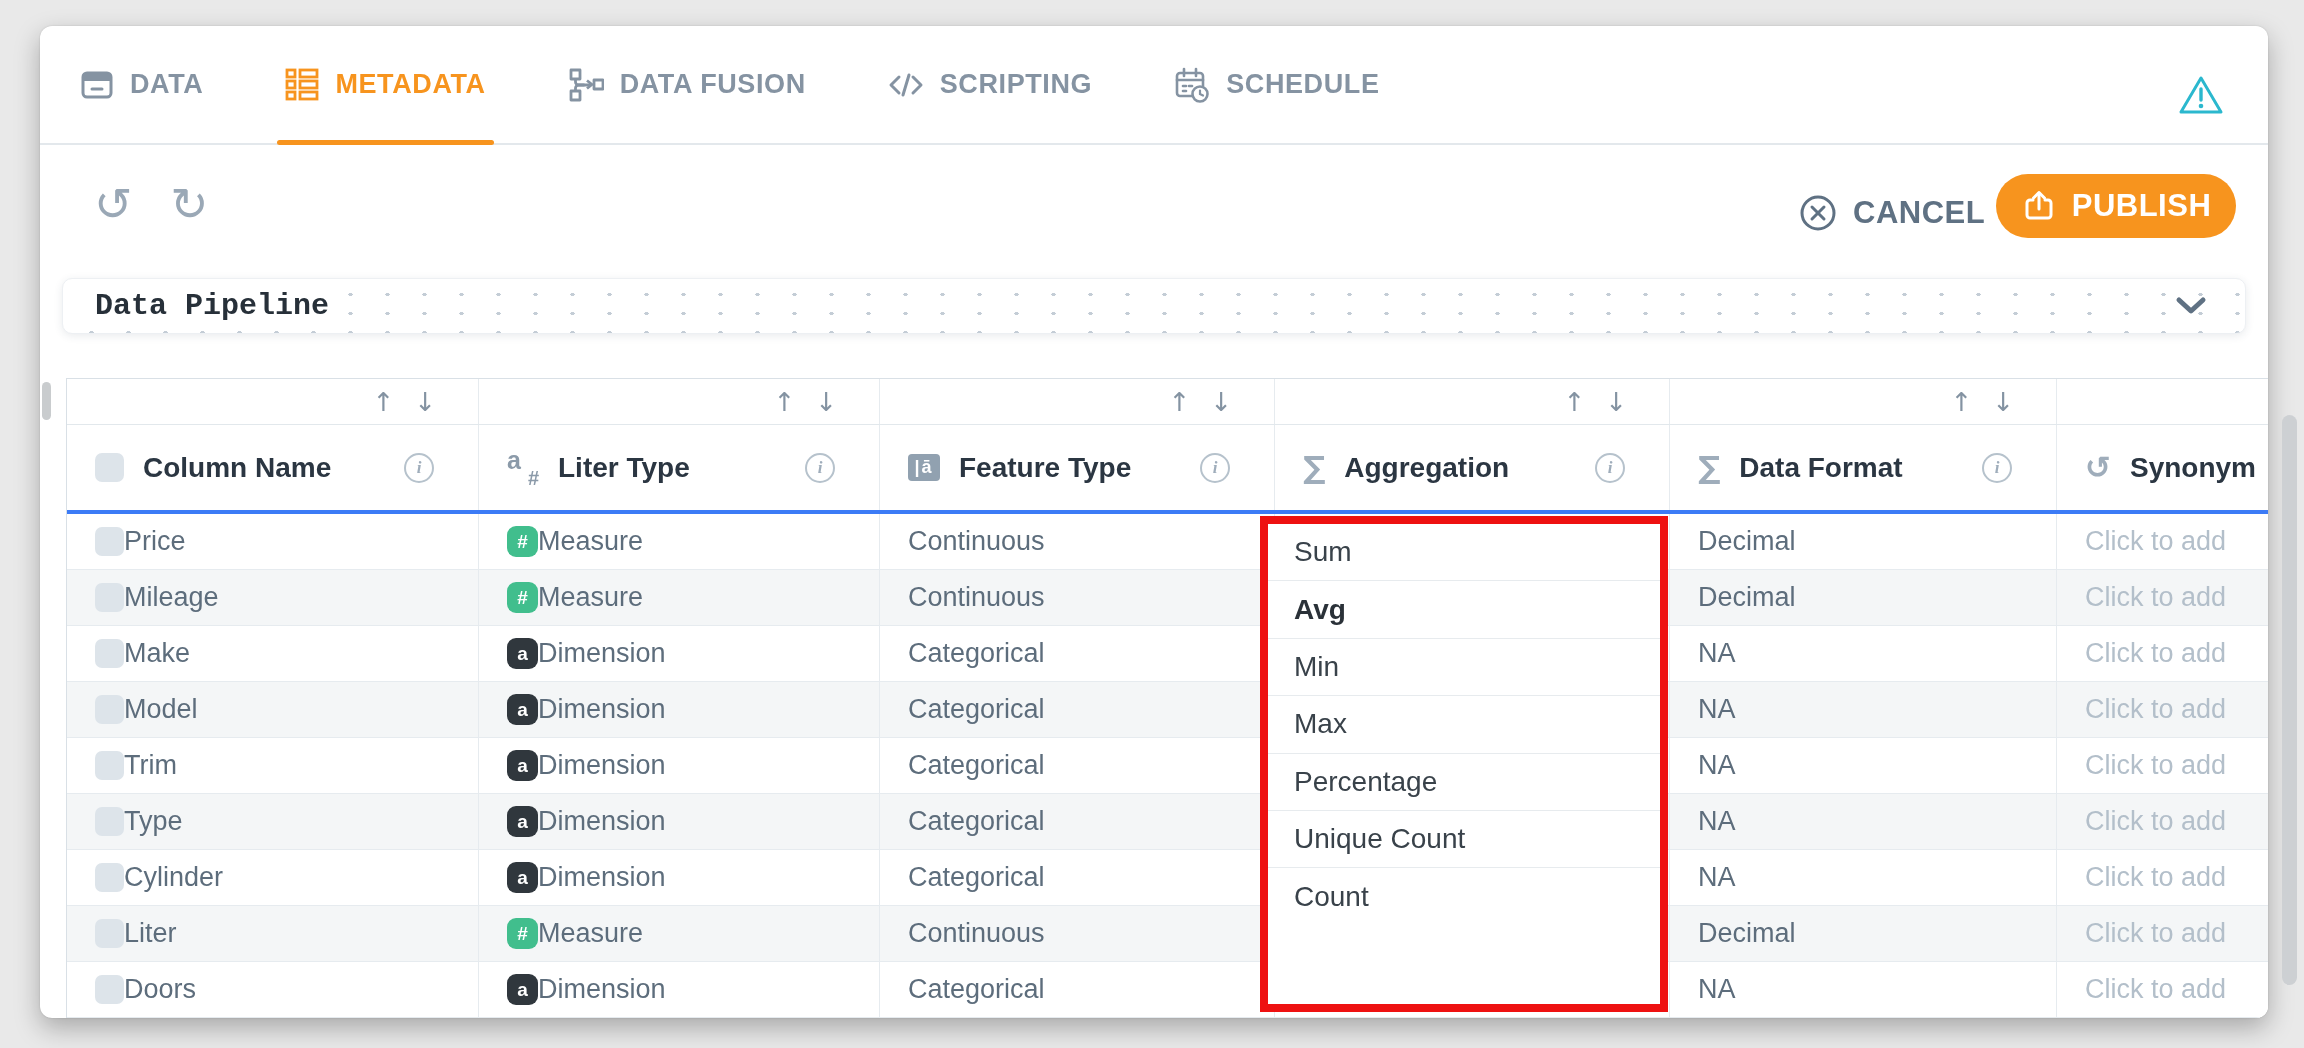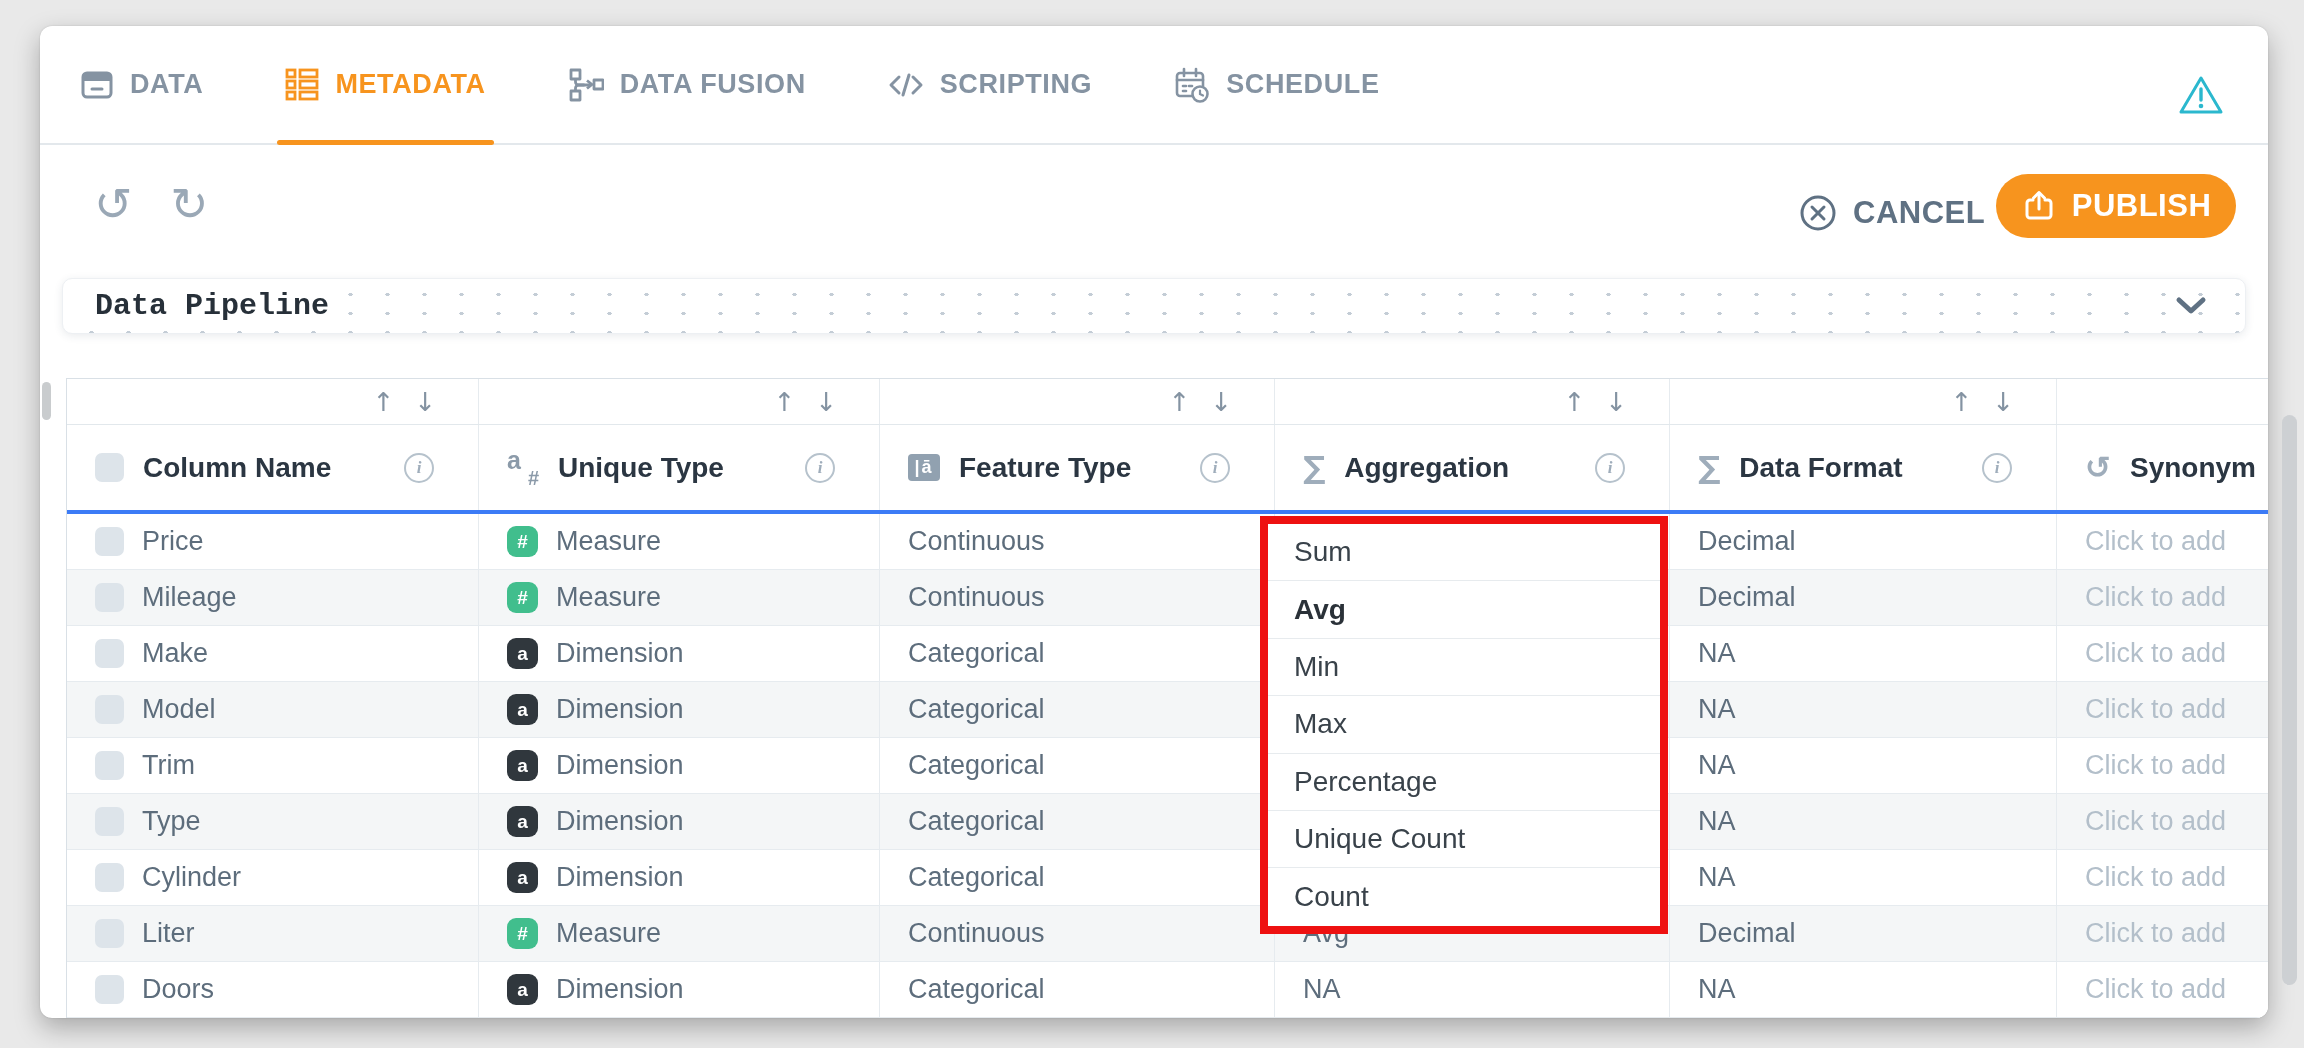--- a/index.html
+++ b/index.html
@@ -58,41 +58,41 @@
   .headrow{height:85px;}
   .headrow .hc{display:flex;align-items:center;gap:19px;padding-left:28px;
     border-right:1px solid #e6ebef;font-weight:bold;font-size:28px;color:#2b3642;}
   .headrow .hc:last-child{border-right:none;}
   .info{width:26px;height:26px;border:2px solid #b6c2cc;border-radius:50%;color:#9fadbb;
     font-size:17px;font-weight:bold;display:flex;align-items:center;justify-content:center;
     margin-left:auto;margin-right:44px;flex:0 0 auto;font-family:"Liberation Serif",serif;font-style:italic;}
   .blueline{height:4px;background:#3c7bf6;}
   .trow{height:56px;box-sizing:border-box;border-bottom:1px solid #e6ebef;background:#fff;}
   .trow.alt{background:#f4f6f7;}
-  .td{display:flex;align-items:center;gap:18px;padding-left:28px;border-right:1px solid #e6ebef;
+  .td{display:flex;align-items:center;padding-left:28px;border-right:1px solid #e6ebef;
     overflow:hidden;white-space:nowrap;text-align:center;}
   .td:last-child{border-right:none;}
   .cell-text{font-size:27px;color:#5d6d7c;}
   .placeholder{color:#b3bfca;cursor:pointer;}
   .cb{width:29px;height:29px;border-radius:7px;background:#dde4ea;flex:0 0 auto;cursor:pointer;}
   .badge{width:31px;height:31px;border-radius:9px;color:#fff;font-weight:bold;font-size:19px;
     display:flex;align-items:center;justify-content:center;flex:0 0 auto;}
   .badge.measure{background:#41be8d;}
   .badge.dimension{background:#30373d;}
   
   .ah{position:relative;width:32px;height:36px;flex:0 0 auto;color:#8b9aa9;}
   .ah .a{position:absolute;left:0;top:-4px;font-size:25px;}
   .ah .h{position:absolute;right:0;bottom:-4px;font-size:20px;}
   .ft-ic{width:32px;height:27px;border-radius:4px;background:#91a1b0;position:relative;flex:0 0 auto;
     color:#fff;display:flex;align-items:center;justify-content:center;font-size:18px;font-weight:bold;
     letter-spacing:2px;}
   .sigma{font-size:31px;color:#9fadbb;font-family:"DejaVu Sans",sans-serif;flex:0 0 auto;line-height:1;}
   .sync{font-size:31px;color:#9fadbb;font-family:"DejaVu Sans",sans-serif;flex:0 0 auto;line-height:1;}
   
-  .agg-dropdown{position:absolute;left:1220px;top:490px;width:408px;height:418px;z-index:6;
+  .agg-dropdown{position:absolute;left:1220px;top:490px;width:408px;height:496px;z-index:6;
     border:8px solid #ee1111;box-sizing:border-box;background:#fff;}
   .dd-item{height:57.4px;display:flex;align-items:center;padding-left:26px;font-size:28px;
     color:#39424a;border-bottom:1px solid #e7ebee;background:#fff;cursor:pointer;box-sizing:border-box;}
   .dd-item:last-child{border-bottom:none;}
   .dd-item.selected{font-weight:bold;color:#2a3138;}
   
   .left-handle{position:absolute;left:2px;top:356px;width:9px;height:38px;border-radius:5px;
     background:#c9ccce;}
   .right-scrollbar{position:absolute;left:2282px;top:415px;width:15px;height:570px;border-radius:8px;
     background:#cdd0d3;cursor:pointer;}
@@ -249,21 +249,21 @@
       <div class="hc">
         <span class="cb"></span>
         <span>Column Name</span>
         <span class="info">i</span>
       </div>
       <div class="hc">
         <span class="ah">
             <span class="a">a</span>
             <span class="h">#</span>
           </span>
-        <span>Unique Type</span>
+        <span>Liter Type</span>
         <span class="info">i</span>
       </div>
       <div class="hc">
         <span class="ft-ic">|ā</span>
         <span>Feature Type</span>
         <span class="info">i</span>
       </div>
       <div class="hc">
         <span class="sigma">∑</span>
         <span>Aggregation</span>

